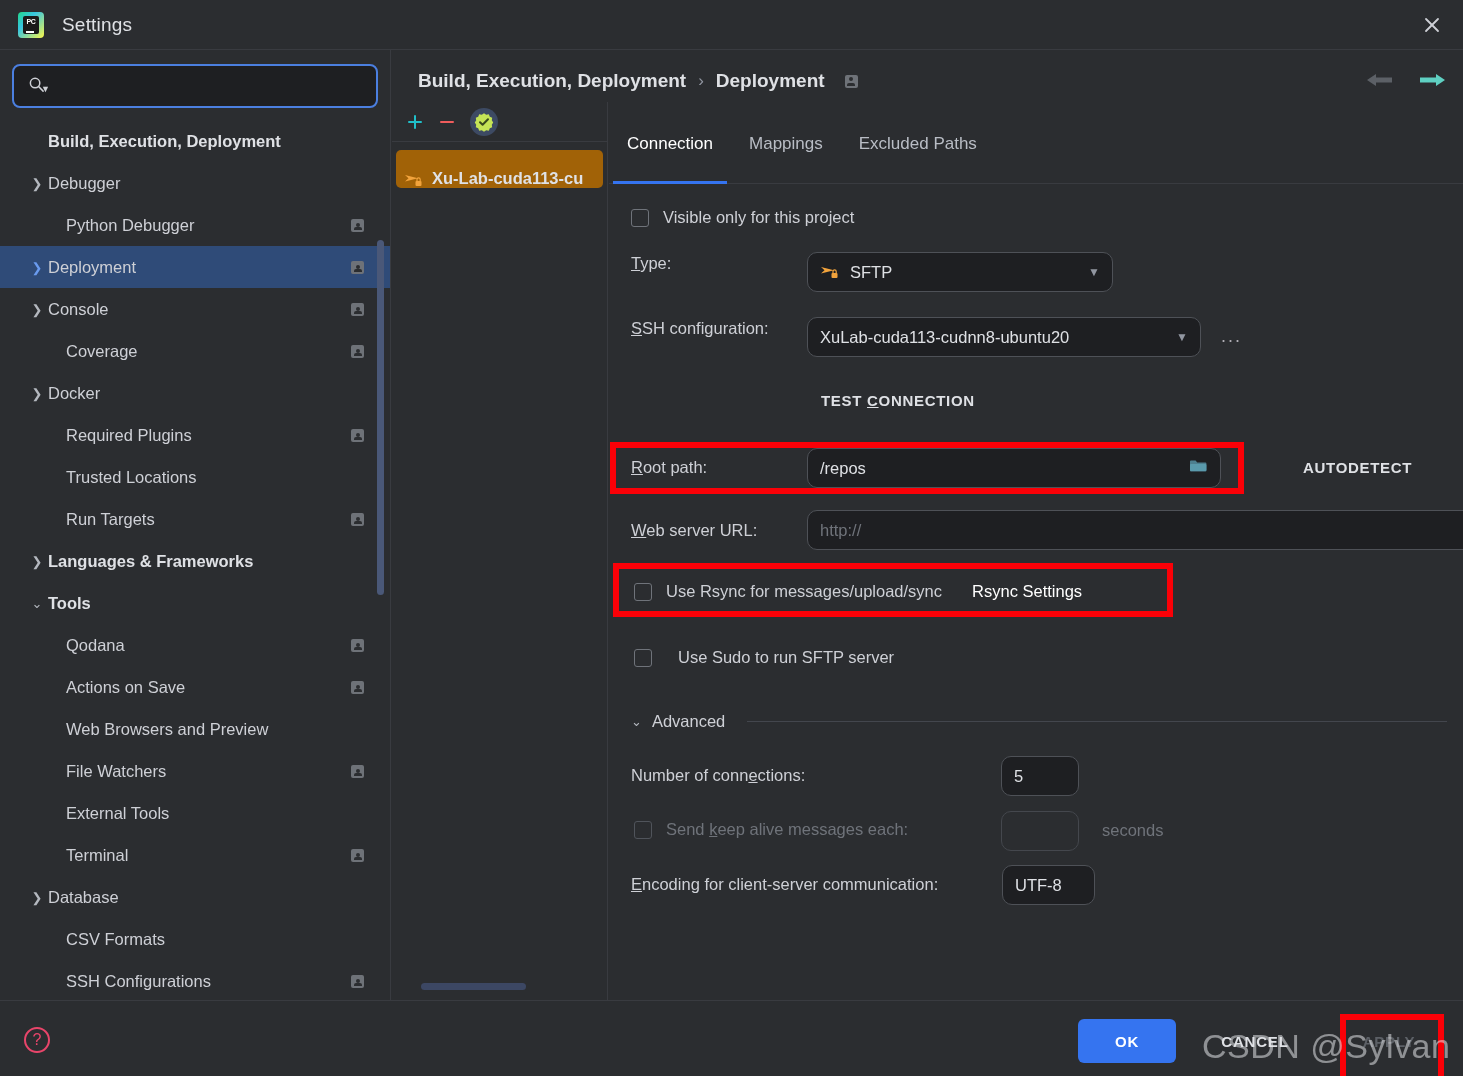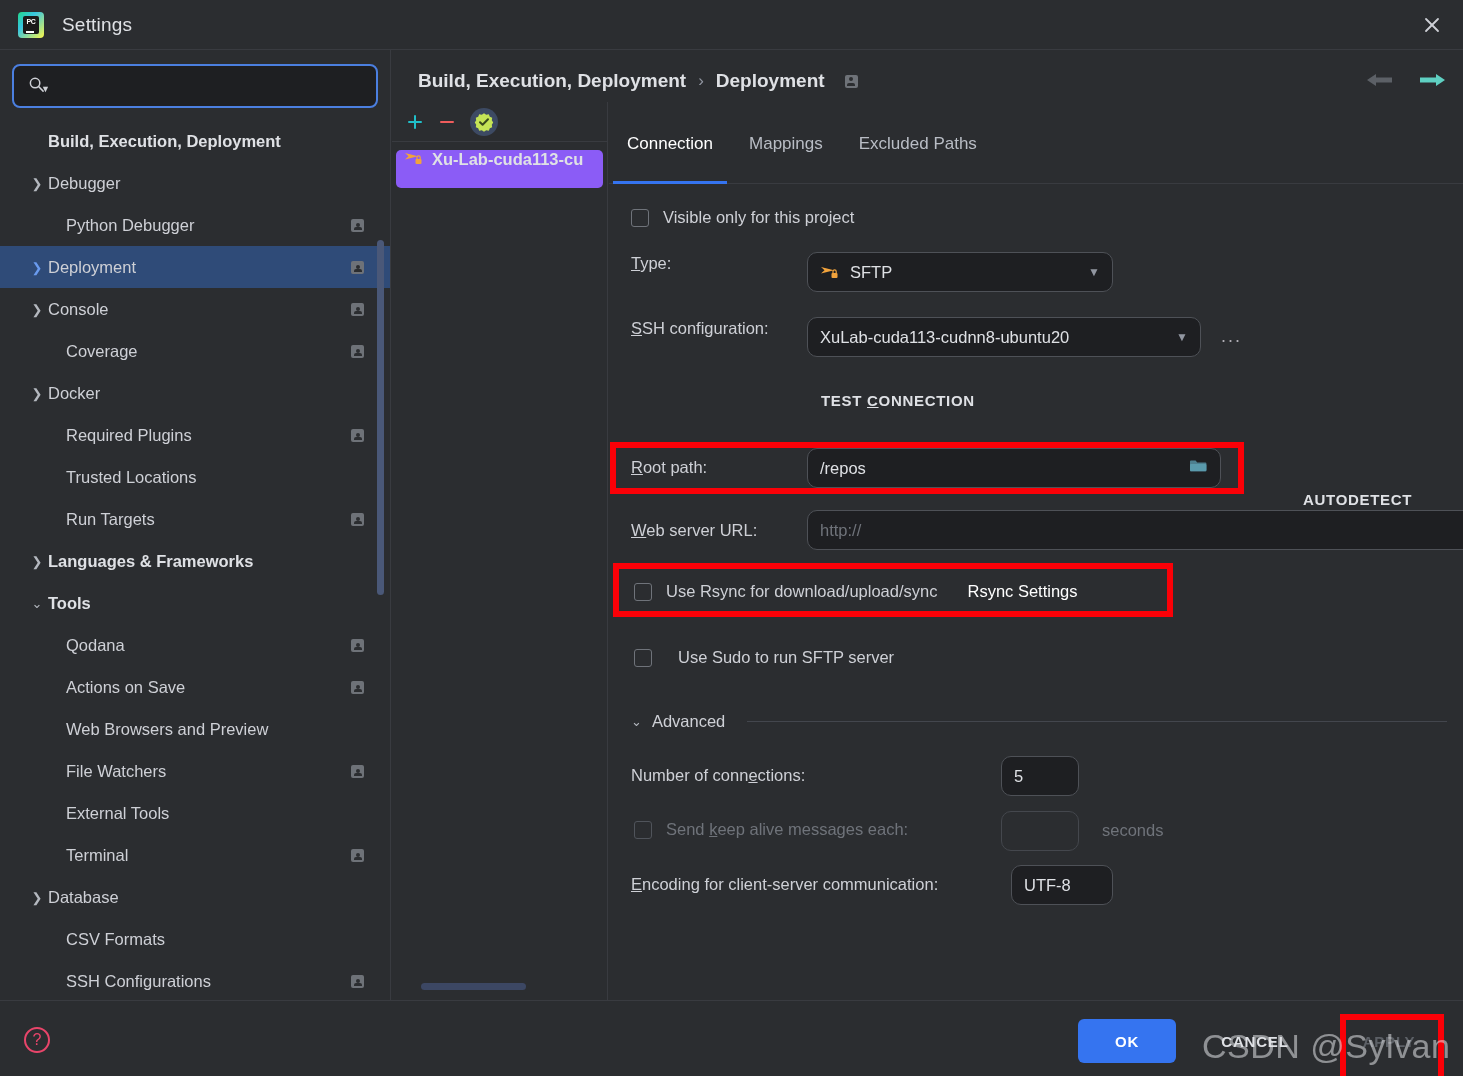--- a/index.html
+++ b/index.html
@@ -125,23 +125,23 @@
     background: #2b2d30; border-right: 1px solid #393b40;
     overflow: hidden;
   }
   #srv-toolbar {
     height: 40px; display: flex; align-items: center; gap: 14px; padding-left: 14px;
     border-bottom: 1px solid #393b40;
   }
   #srv-toolbar .tbtn { cursor: pointer; display: flex; align-items: center; justify-content: center; }
   #srv-list { padding-top: 8px; }
   .srv-item {
-    height: 38px; display: flex; align-items: flex-start; gap: 8px;
+    height: 38px; display: flex; align-items: flex-end; gap: 8px;
     margin: 0 4px; padding: 0 8px; border-radius: 5px;
-    background: #8b5cf6; cursor: pointer; white-space: nowrap; overflow: hidden;
+    background: #a16207; cursor: pointer; white-space: nowrap; overflow: hidden;
   }
   .srv-item .name { font-size: 16.5px; color: #dfe1e5; font-weight: bold; }
   #srv-hscroll {
     position: absolute; left: 29px; bottom: 10px; width: 105px; height: 7px;
     background: #3c4763; border-radius: 4px;
   }
 
   
   #tabs {
     position: absolute; left: 609px; top: 122px; width: 854px; height: 62px;
@@ -508,39 +508,39 @@
     <div class="field" style="position:absolute; left:198px; top:264px; width:414px; padding-right:44px;">
       <span>/repos</span>
       <span style="position:absolute; right:12px; top:50%; transform:translateY(-50%);">
         <svg width="19" height="16" viewBox="0 0 19 16">
           <path d="M1 3.5 a1 1 0 0 1 1-1 h4.6 l1.6 2 h8.2 a1 1 0 0 1 1 1 v7 a1 1 0 0 1-1 1 H2 a1 1 0 0 1-1-1 Z" fill="#4d7f8f"></path>
           <rect x="1" y="6" width="16.4" height="7" rx="1" fill="#5a9aac"></rect>
         </svg>
       </span>
     </div>
 
-    <div class="caps-link" style="position:absolute; left:694px; top:275px;margin-top:32px;">AUTODETECT</div>
+    <div class="caps-link" style="position:absolute; left:694px; top:275px;">AUTODETECT</div>
 
     <div class="row" style="left:22px; top:337px;">
       <span class="lbl"><u>W</u>eb server URL:</span>
     </div>
     <div class="field" style="position:absolute; left:198px; top:326px; width:734px; padding-right:29px;">
       <span class="ph">http://</span>
       <span style="position:absolute; right:12px; top:50%; transform:translateY(-50%);">
         <svg width="19" height="19" viewBox="0 0 20 20">
           <circle cx="10" cy="10" r="8" fill="#3b87c4"></circle>
           <path d="M10 2 a8 8 0 0 0 0 16 a12 6 0 0 1 0-16 Z" fill="#d5e8f5"></path>
           <path d="M2.4 7.5 h15.2 M2.4 12.5 h15.2" stroke="#1e1f22" stroke-width=".8" opacity=".35"></path>
         </svg>
       </span>
     </div>
 
     <div class="row" style="left:25px; top:398px; gap:14px;">
       <span class="cb"></span>
-      <span class="lbl">Use Rsync for download/upload/sync</span>
+      <span class="lbl">Use Rsync for messages/upload/sync</span>
       <span class="link" style="margin-left:16px;">Rsync Settings</span>
     </div>
 
     <div class="row" style="left:25px; top:464px; gap:26px;">
       <span class="cb"></span>
       <span class="lbl">Use Sudo to run SFTP server</span>
     </div>
 
     <div id="advanced-header">
       <span class="chev">⌄</span>
@@ -560,21 +560,21 @@
       <span class="lbl disabled">Send <u>k</u>eep alive messages each:</span>
     </div>
     <div class="field disabled" style="position:absolute; left:392px; top:627px; width:78px;">
       <span></span>
     </div>
     <div class="lbl disabled" style="position:absolute; left:493px; top:637px;">seconds</div>
 
     <div class="row" style="left:22px; top:691px;">
       <span class="lbl"><u>E</u>ncoding for client-server communication:</span>
     </div>
-    <div class="field" style="position:absolute; left:393px; top:681px; width:102px;margin-left:9px;">
+    <div class="field" style="position:absolute; left:393px; top:681px; width:93px;">
       <span>UTF-8</span>
     </div>
   </div>
 
   <div id="bottombar">
     <div id="help-btn">?</div>
     <div id="ok-btn">OK</div>
     <div id="cancel-btn">CANCEL</div>
     <div id="apply-btn">APPLY</div>
   </div>

